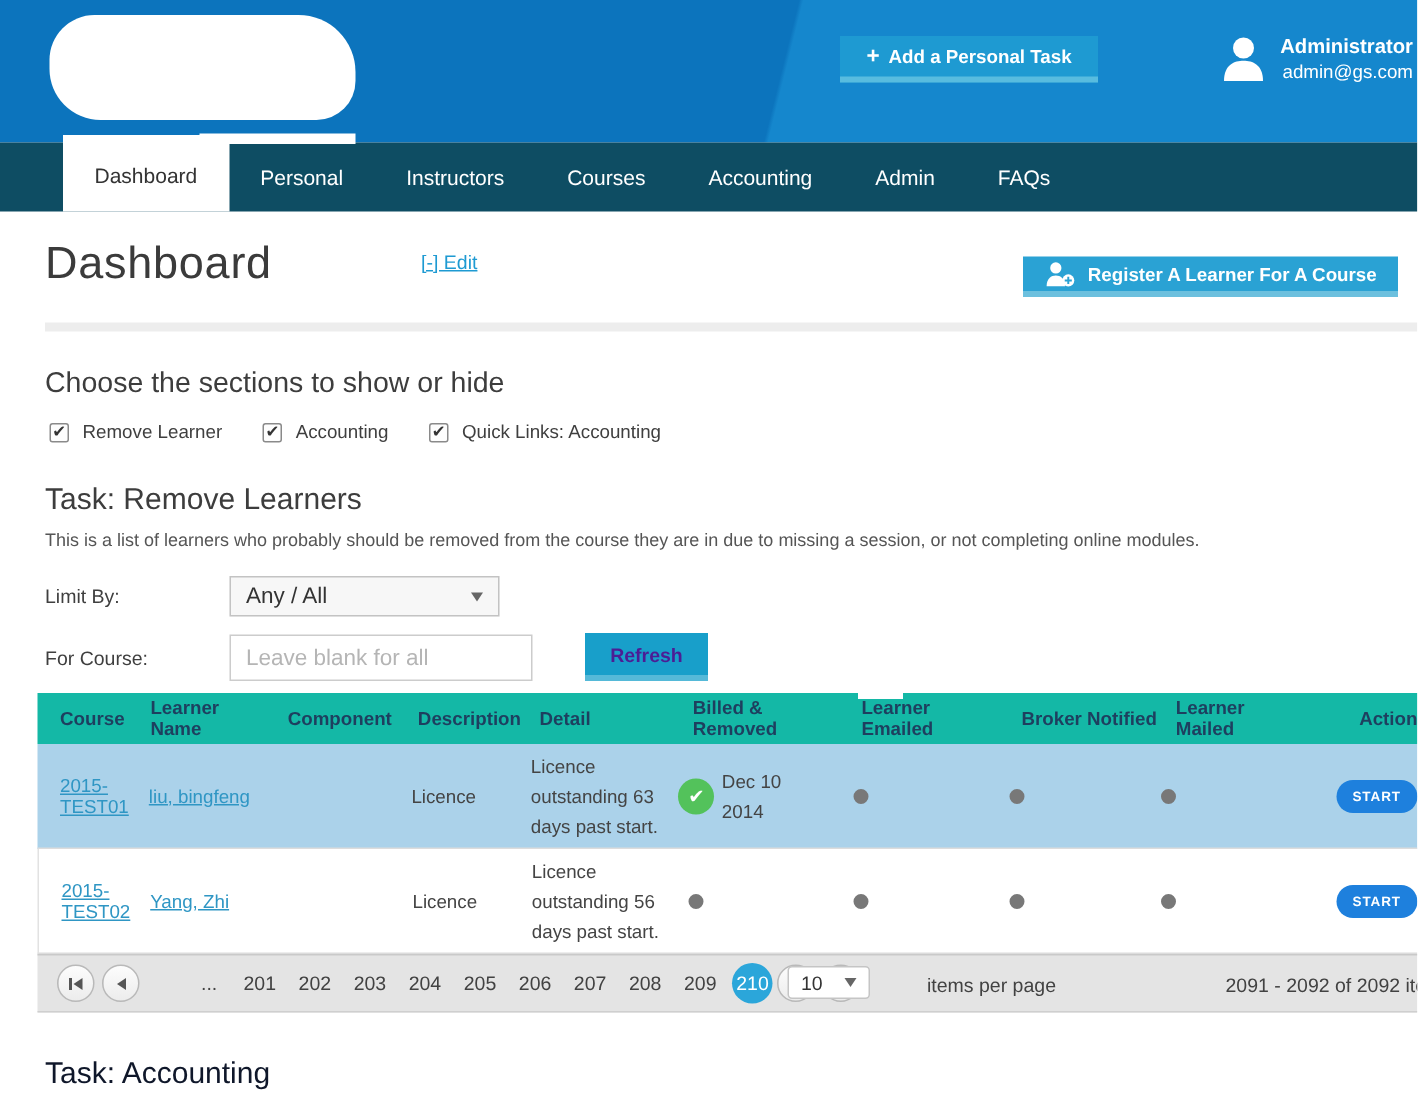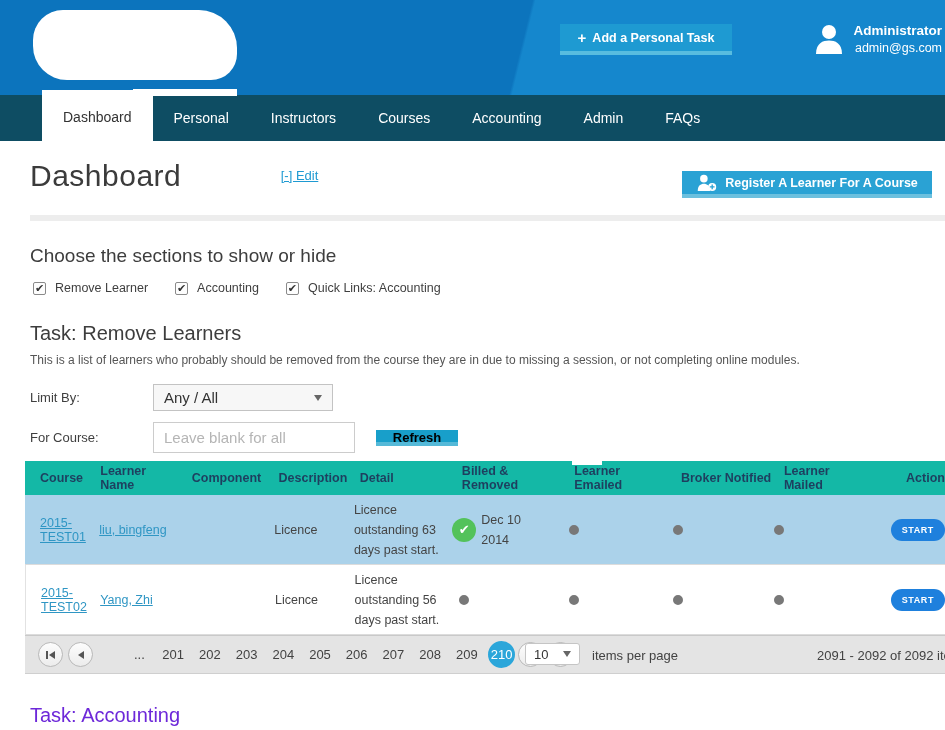--- a/index.html
+++ b/index.html
@@ -52,22 +52,22 @@
   .form-row.course { margin-top:11px; }
   .form-label { width:123px; font-size:13px; color:#3f3f3f; }
   .dropdown { width:180px; height:27px; background:#f7f7f7; border:1px solid #c3c3c3; display:flex;
               align-items:center; padding:0 10px; cursor:pointer; }
   .dropdown .dd-val { flex:1; font-size:15px; color:#333; }
   .dd-arrow { width:0; height:0; border-left:4.5px solid transparent; border-right:4.5px solid transparent;
               border-top:6px solid #666; }
   .course-input { width:202px; height:31px; border:1px solid #ccc; padding:0 10px; font-size:15px;
                   font-family:"Liberation Sans", sans-serif; color:#333; }
   .course-input::placeholder { color:#b5b5b5; }
-  .refresh-btn { margin-left:21px; width:82px; height:16px; background:#189fca; border:none; border-bottom:4px solid #55b9d8;
-                 color:#000000; font-weight:bold; font-size:13px; font-family:"Liberation Sans", sans-serif; cursor:pointer; }
+  .refresh-btn { margin-left:35px; width:82px; height:32px; background:#189fca; border:none; border-bottom:4px solid #55b9d8;
+                 color:#4c1d95; font-weight:bold; font-size:13px; font-family:"Liberation Sans", sans-serif; cursor:pointer; }
 
   
   .tbl { position:relative; margin:8px 0 0 25px; width:920px; }
   .trow { display:flex; align-items:center; }
   .thead { background:#14b8a6; height:34px; font-weight:bold; font-size:12.5px; color:#1e3f5f; position:relative;}
   .thead-notch { position:absolute; left:547px; top:0; width:30px; height:4px; background:#fff; }
   .tr { height:70px; font-size:12.5px; color:#444; border-bottom:1px solid #dcdcdc; border-left:1px solid #e2e2e2; background:#fff;}
   .tr.selected { background:#abd2ea; border-left:none; }
   .c { padding-right:10px; }
   .c1 { margin-left:15px; width:63px; }
@@ -95,25 +95,25 @@
   .tri-l { width:0; height:0; border-top:4px solid transparent; border-bottom:4px solid transparent; border-right:6px solid #555; }
   .tri-r { width:0; height:0; border-top:4px solid transparent; border-bottom:4px solid transparent; border-left:6px solid #555; }
   .vbar { width:2px; height:8px; background:#555; }
   .pg-ellipsis { margin-left:36px; margin-right:10px; }
   .pg-num { padding:0 7.5px; cursor:pointer; }
   .pg-active { width:27px; height:27px; border-radius:50%; background:#2ba6da; color:#fff; text-align:center;
                line-height:27px; margin:0 3px; cursor:pointer; }
   .pg-size { position:absolute; left:500px; top:7px; width:55px; height:22px; background:#fff; border:1px solid #c5c5c5;
              border-radius:3px; display:flex; align-items:center; padding:0 8px; cursor:pointer; }
   .pg-size .dd-val { flex:1; font-size:13px; color:#333; }
-  .pg-ipp { position:absolute; left:567px; top:12px;text-align:right; }
+  .pg-ipp { position:absolute; left:593px; top:12px;text-align:right; }
   .pg-range { position:absolute; left:792px; top:12px; white-space:nowrap; }
 
   
-  .acct-heading { margin:30px 0 0 30px; font-size:20px; font-weight:400; color:#6d28d9; }
+  .acct-heading { margin:30px 0 0 30px; font-size:20px; font-weight:400; color:#0f172a; }
 </style>
 </head>
 <body>
 
 <div id="page">
 
   <div class="hdr">
     <div class="logo-blob"></div>
     <div class="redaction-strip"></div>
     <button class="add-task">

